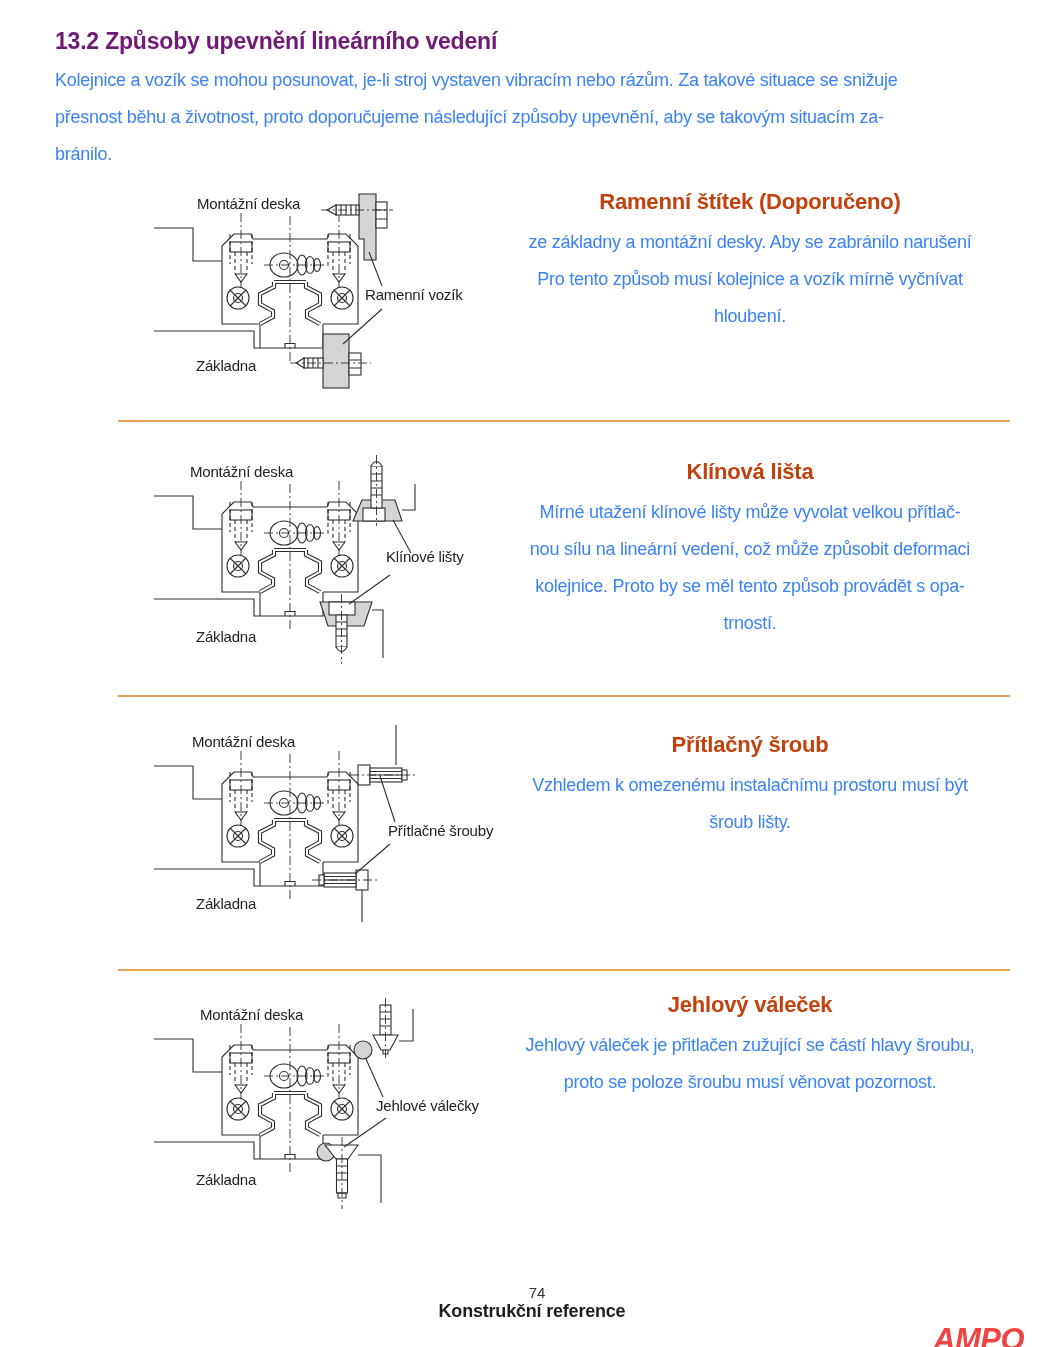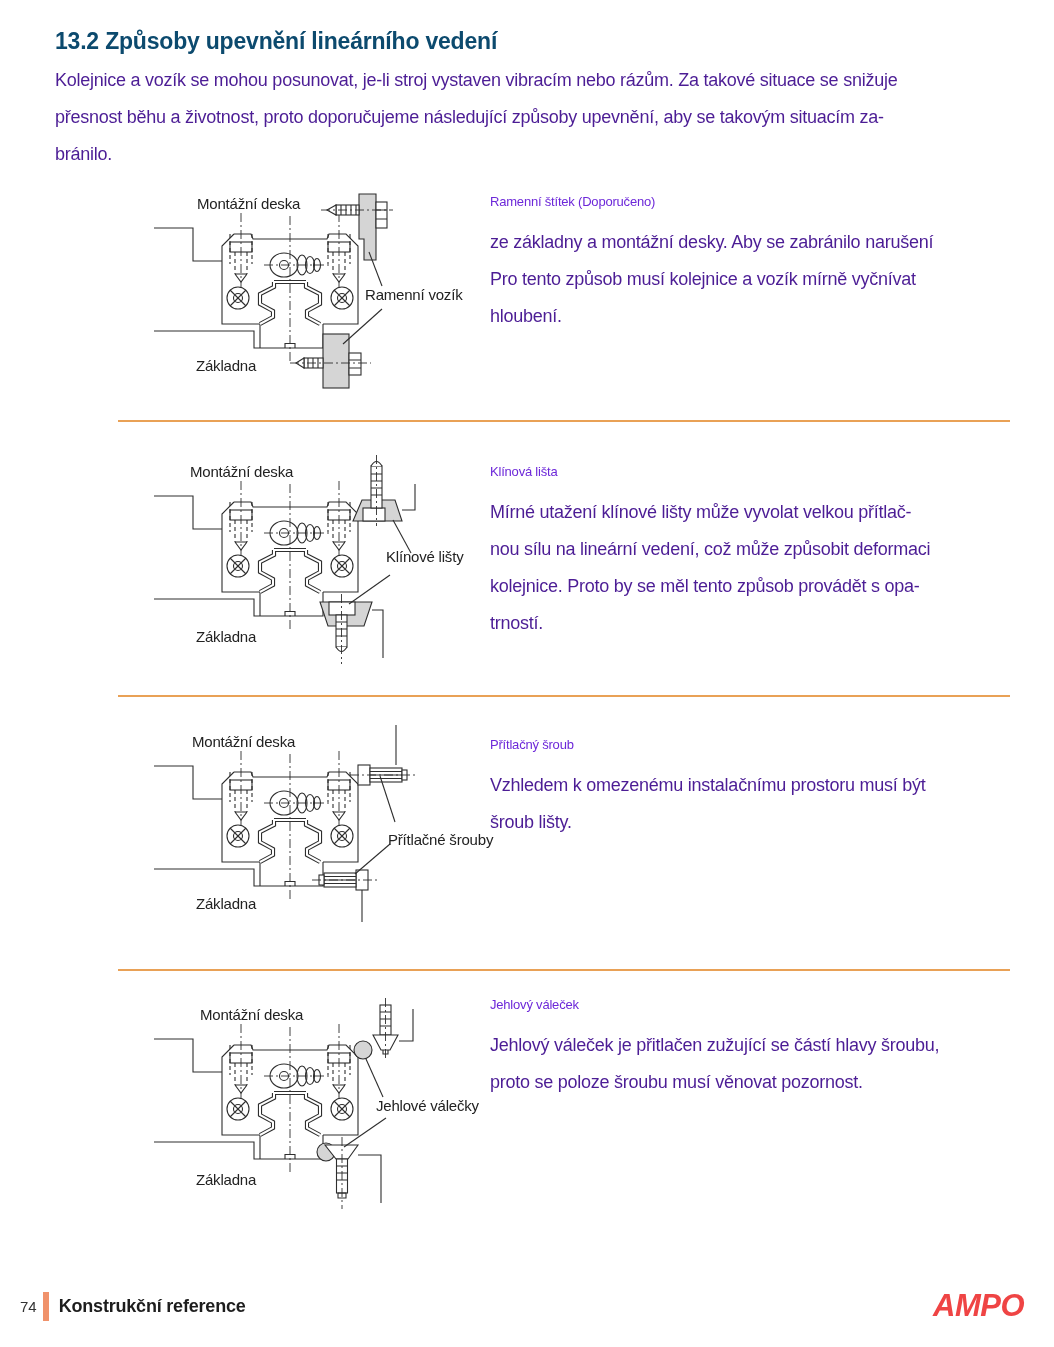--- a/index.html
+++ b/index.html
@@ -3,54 +3,54 @@
 <meta charset="utf-8">
 <style>
   * { margin:0; padding:0; box-sizing:border-box; }
   body {
     width:1054px; height:1347px; background:#ffffff;
     font-family:"Liberation Sans", sans-serif;
     color:#3a3a3a; position:relative; overflow:hidden;
   }
   .container { padding:26px 44px 0 55px; }
   h1.title {
-    color:#0c4a6e; font-size:23px; font-weight:bold; letter-spacing:-0.2px;
+    color:#701a75; font-size:23px; font-weight:bold; letter-spacing:-0.2px;
     line-height:30px;
   }
   .intro { margin-top:6px; }
   .bline {
     font-size:18px; letter-spacing:-0.25px; line-height:37px;
-    white-space:nowrap; color:#4c1d95;
-  }
-  .sec { display:flex; }
+    white-space:nowrap; color:#3b82f6;
+  }
+  .sec { display:flex;text-align:center; }
   .diagram { width:340px; margin-left:95px; position:relative; flex:none; }
   .diagram svg { display:block; }
   .dlabel {
     position:absolute; font-size:15px; color:#222; white-space:nowrap;
     letter-spacing:-0.2px;
   }
   .stext { flex:1; min-width:0; }
   h3.shead {
-    color:#6d28d9; font-size:13px; font-weight:normal; letter-spacing:-0.2px;
+    color:#c2410c; font-size:22px; font-weight:bold; letter-spacing:-0.2px;
     margin-bottom:11px; line-height:22px;
   }
   .divider { height:2px; background:#e9a156; margin-left:63px; }
   
   .dwg path, .dwg line, .dwg rect, .dwg circle, .dwg ellipse, .dwg polygon {
     stroke:#2e2e2e; stroke-width:1.1; fill:none;
   }
   .dwg .dash  { stroke-dasharray:4,3; }
   .dwg .dd    { stroke-dasharray:9,3,2,3; stroke-width:0.9; }
   .dwg .gray  { fill:#d5d5d5; }
   .dwg .wh    { fill:#ffffff; }
   .dwg .railA path { stroke-width:4.2; }
   .dwg .railB path { stroke:#ffffff; stroke-width:2; }
   footer {
     position:absolute; left:0; right:0; top:1284px; height:44px;
-    display:flex; align-items:center;
+    display:flex; align-items:center;flex-direction:column;
   }
   .pnum { font-size:15px; color:#333; margin-left:20px; }
   .fbar { width:6px; height:29px; background:#f0926b; margin-left:6px; }
   .flabel { font-size:18px; font-weight:bold; color:#1d1d1d; margin-left:10px; letter-spacing:-0.2px; }
   .flogo {
     margin-left:auto; margin-right:30px; font-size:31px; font-weight:800;
     font-style:italic; color:#ef4444; letter-spacing:-0.5px;
   }
 </style>
 </head>
@@ -199,21 +199,21 @@
         <rect class="wh" x="206" y="146" width="12" height="20"></rect>
         <rect class="wh" x="174" y="149" width="32" height="14"></rect>
         <path d="M174,152.5 H206 M174,156 H206 M174,159.5 H206"></path>
         <rect class="wh" x="169" y="151" width="5" height="10"></rect>
         <line class="dd" x1="162" y1="156" x2="230" y2="156"></line>
         <line x1="212" y1="166" x2="212" y2="198"></line>
         <line x1="230" y1="52" x2="245" y2="98"></line>
         <line x1="240" y1="120" x2="205" y2="150"></line>
       </svg>
       <div class="dlabel" style="left:42px;top:9px">Montážní deska</div>
-      <div class="dlabel" style="left:238px;top:107px">Přítlačné šrouby</div>
+      <div class="dlabel" style="left:238px;top:98px">Přítlačné šrouby</div>
       <div class="dlabel" style="left:46px;top:171px">Základna</div>
     </div>
     <div class="stext" style="padding-top:37px">
       <h3 class="shead">Přítlačný šroub</h3>
       <div class="bline">Vzhledem k omezenému instalačnímu prostoru musí být</div>
       <div class="bline">šroub lišty.</div>
     </div>
   </section>
   <div class="divider"></div>
 

